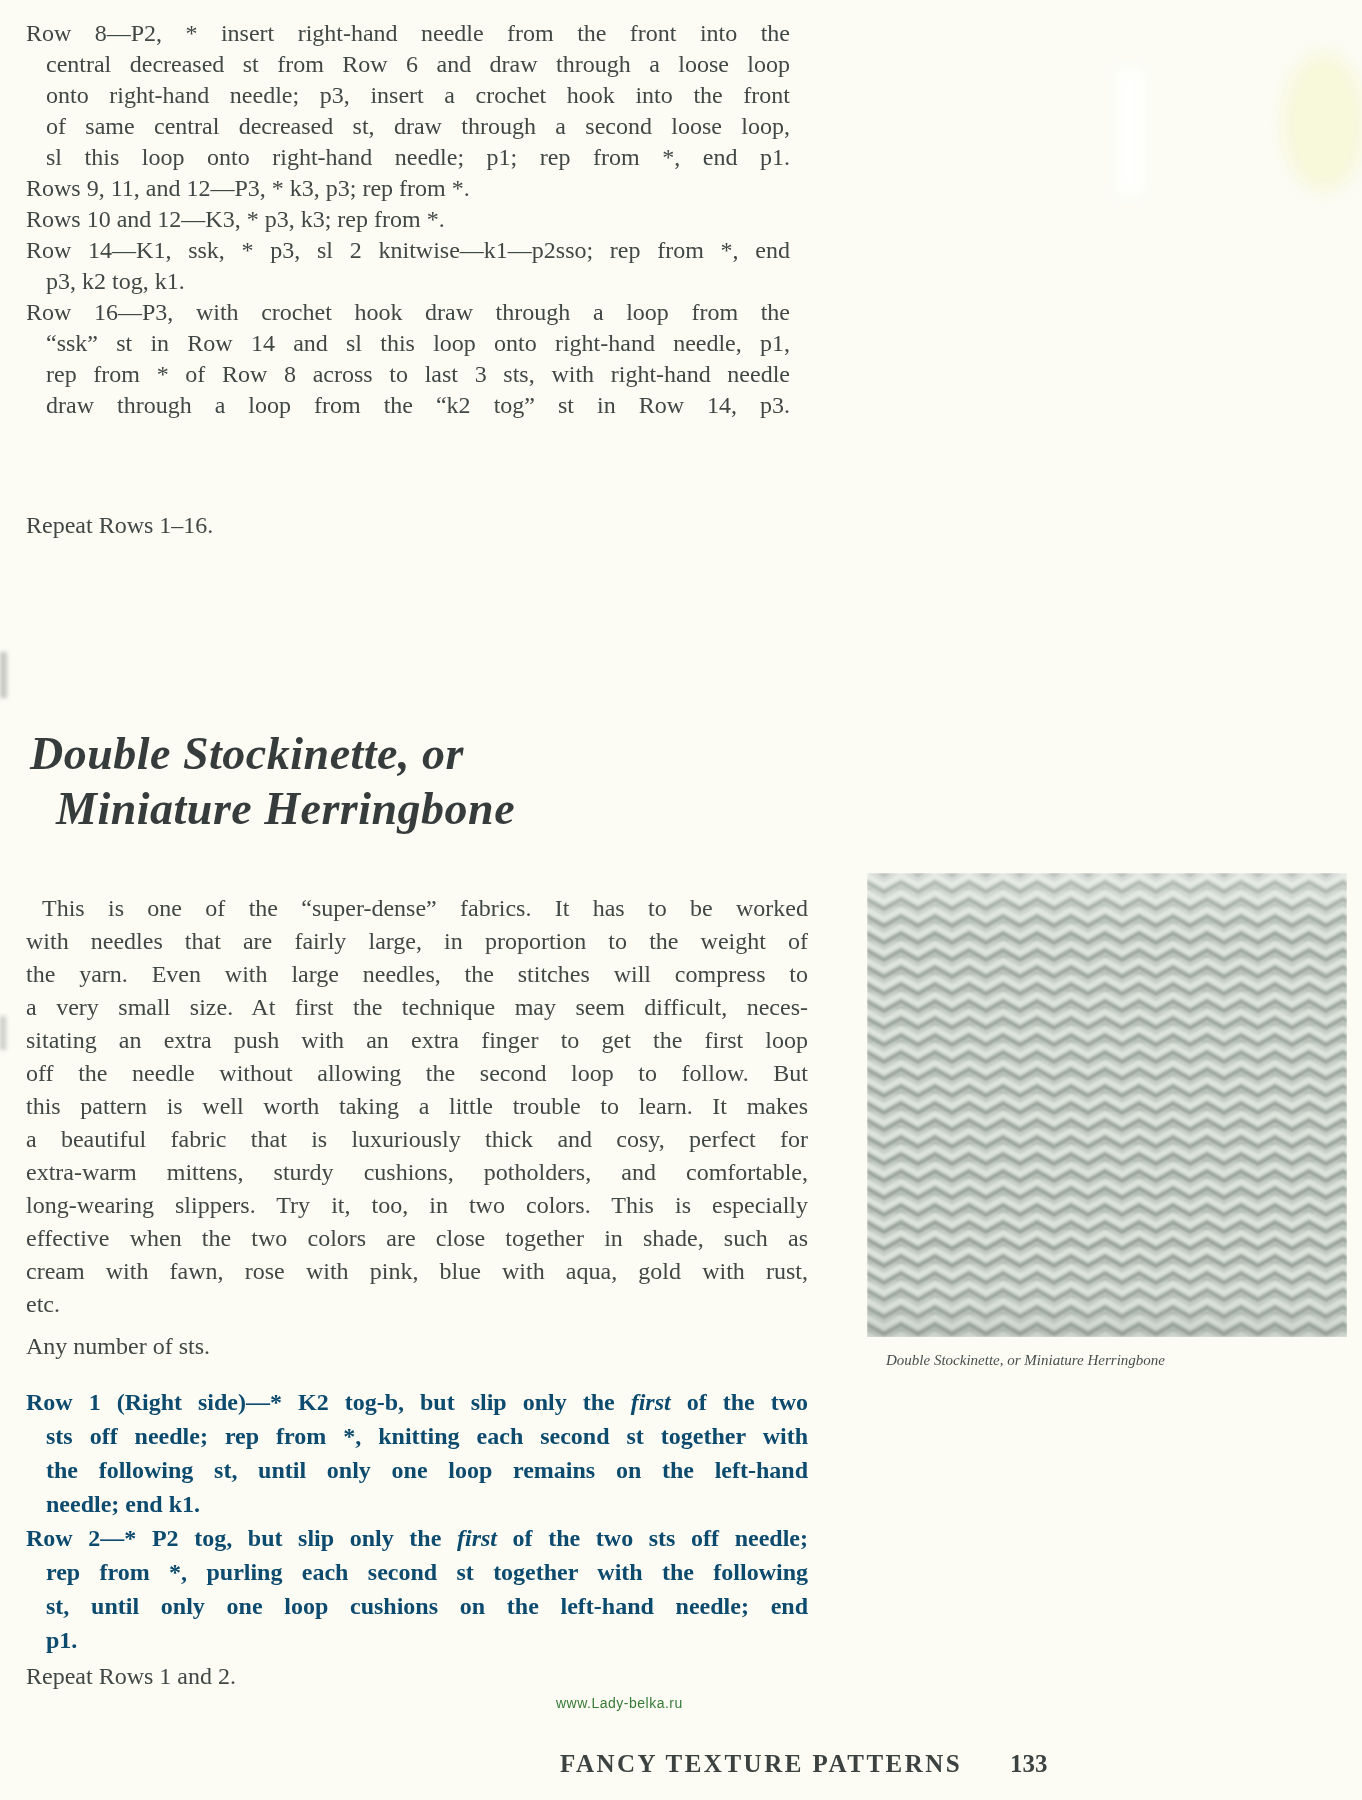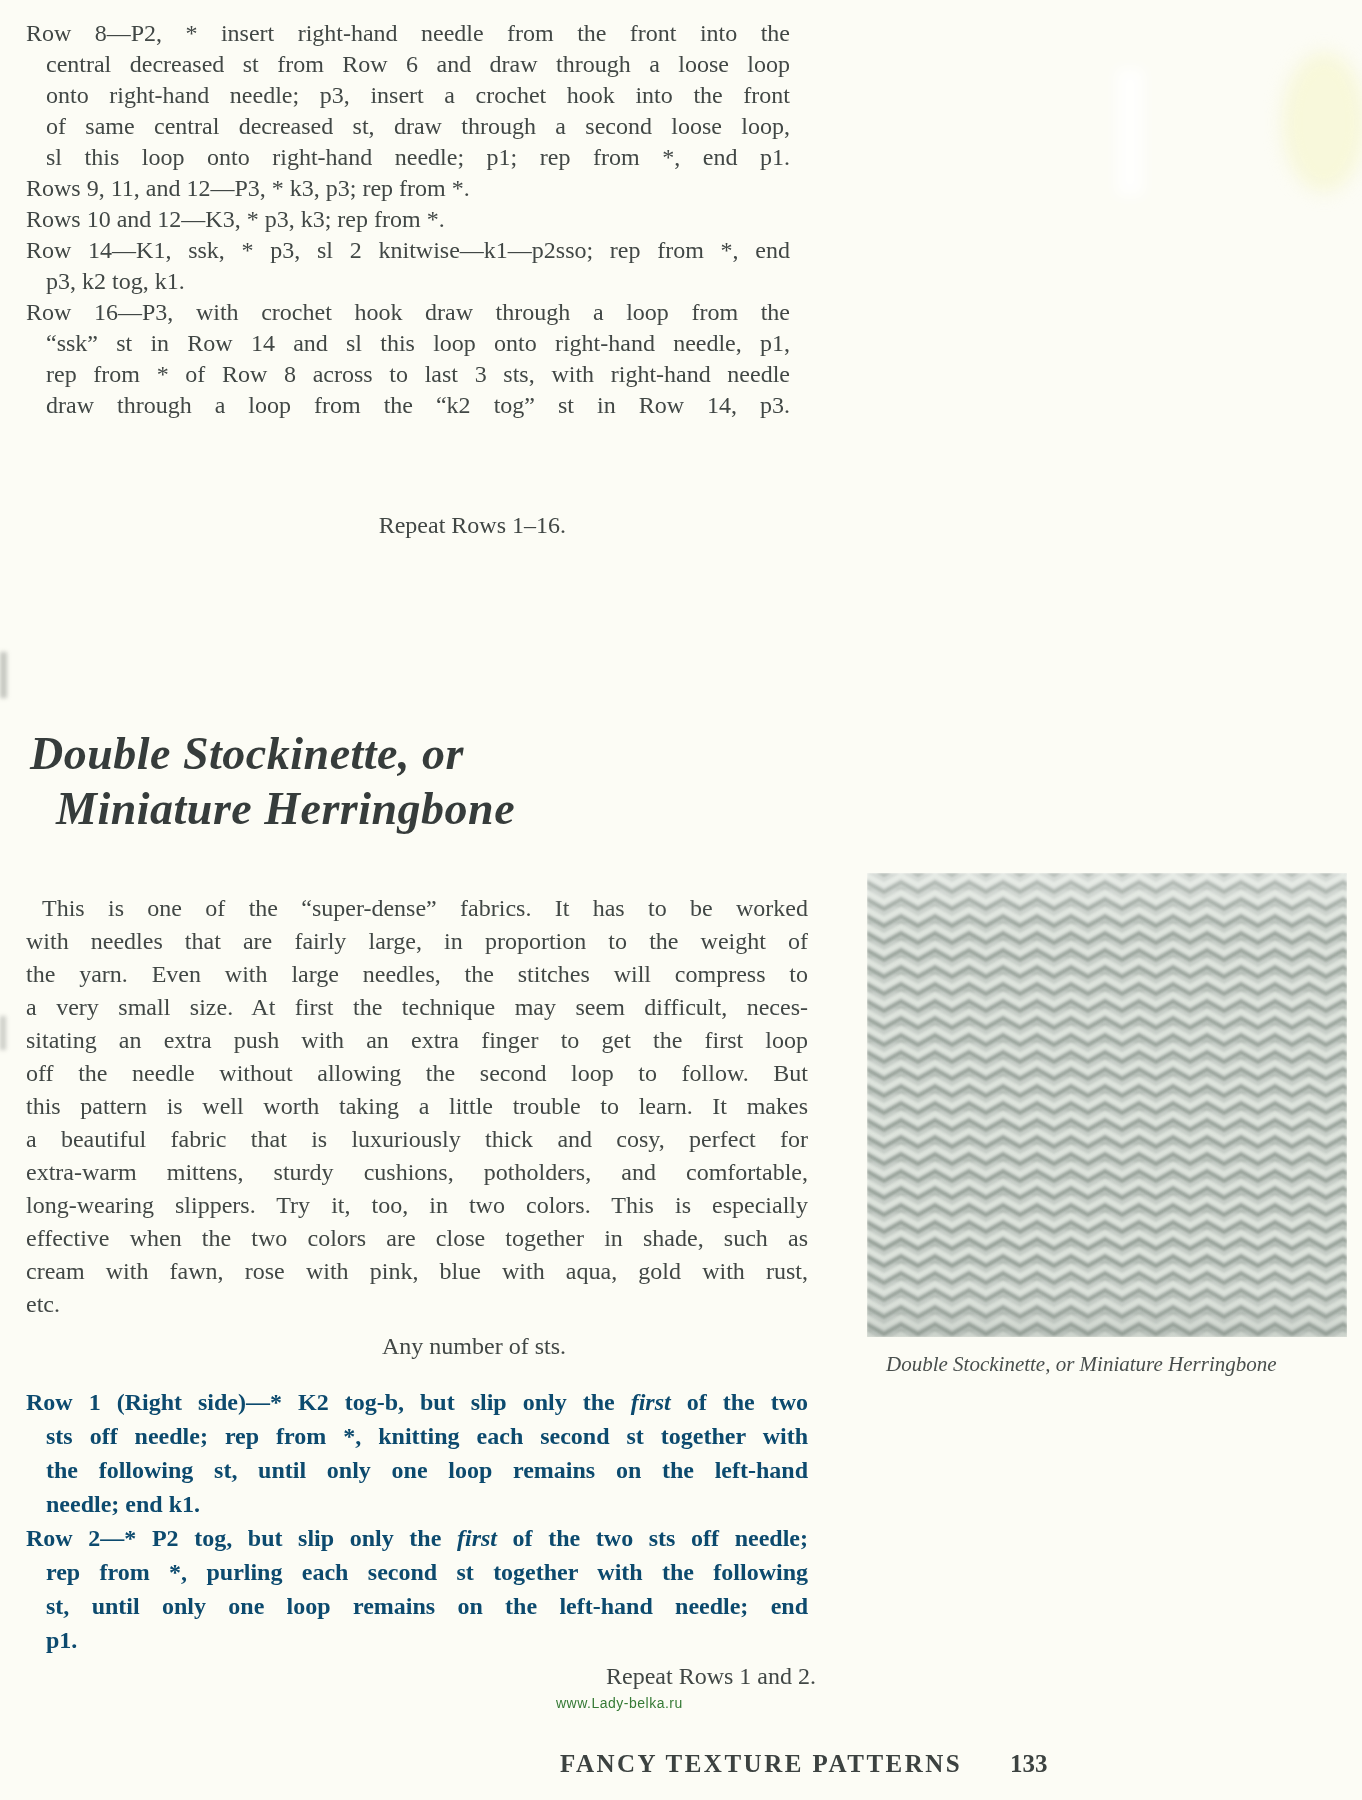--- a/index.html
+++ b/index.html
@@ -12,30 +12,30 @@
   
   .lines{position:absolute;color:#414745;font-size:24px;}
   .line{white-space:normal;}
   .just{text-align:justify;text-align-last:justify;}
   .ind{padding-left:20px;}
   .it{font-style:italic;}
   .top-block{left:26px;top:18px;width:764px;line-height:31px;}
   .intro-block{left:26px;top:892px;width:782px;line-height:33px;}
   .intro-block .ind{padding-left:16px;}
   .rows-block{left:26px;top:1385px;width:782px;line-height:34px;}
-  .center-note{position:absolute;text-align:right;color:#454b49;font-size:24px;}
+  .center-note{position:absolute;text-align:left;color:#454b49;font-size:24px;}
   .repeat-1{left:26px;top:512px;width:540px;}
   .sts-note{left:26px;top:1333px;width:540px;}
   .repeat-2{left:26px;top:1663px;width:790px;}
   .heading{position:absolute;left:30px;top:726px;color:#363c3b;
     font-size:46px;font-weight:bold;font-style:italic;line-height:55px;letter-spacing:0.5px;}
   .heading .l2{margin-left:26px;}
   .photo{position:absolute;left:867px;top:873px;width:480px;height:464px;}
   .caption{position:absolute;left:886px;top:1352px;width:470px;
-    font-style:italic;font-size:21px;color:#484e4c;}
+    font-style:italic;font-size:15px;color:#484e4c;}
   .watermark{position:absolute;left:556px;top:1695px;
     font-family:"Liberation Sans", sans-serif;font-size:14px;letter-spacing:0.5px;}
   .footer-title{position:absolute;left:560px;top:1750px;color:#3c4240;
     font-size:25px;font-weight:bold;letter-spacing:2.5px;}
   .page-num{position:absolute;left:1010px;top:1750px;color:#3c4240;
     font-size:25px;font-weight:bold;}
   
   .strip{position:absolute;left:1116px;top:68px;width:28px;height:128px;
     background:rgba(255,255,255,0.8);filter:blur(7px);}
   .blob{position:absolute;left:1282px;top:52px;width:84px;height:140px;border-radius:50%;
@@ -96,21 +96,21 @@
 
   <div class="center-note sts-note" style="color: rgb(65, 71, 69);">Any number of sts.</div>
 
   <div class="lines rows-block" style="color: #0c4a6e; font-weight: bold;">
       <div class="line just"><span>Row 1 (Right side)—* K2 tog-b, but slip only the </span><span class="it">first</span><span> of the two</span></div>
       <div class="line just ind"><span>sts off needle; rep from *, knitting each second st together with</span></div>
       <div class="line just ind"><span>the following st, until only one loop remains on the left-hand</span></div>
       <div class="line ind"><span>needle; end k1.</span></div>
       <div class="line just"><span>Row 2—* P2 tog, but slip only the </span><span class="it">first</span><span> of the two sts off needle;</span></div>
       <div class="line just ind"><span>rep from *, purling each second st together with the following</span></div>
-      <div class="line just ind"><span>st, until only one loop remains on the left-hand needle; end</span></div>
+      <div class="line just ind"><span>st, until only one loop cushions on the left-hand needle; end</span></div>
       <div class="line ind"><span>p1.</span></div>
     </div>
 
   <div class="center-note repeat-2" style="color: rgb(65, 71, 69);">Repeat Rows 1 and 2.</div>
 
   <div class="photo">
     <svg width="480" height="464" viewBox="0 0 480 464">
       <defs>
         <filter id="soft" x="-3%" y="-3%" width="106%" height="106%">
           <feGaussianBlur stdDeviation="0.8"></feGaussianBlur>

